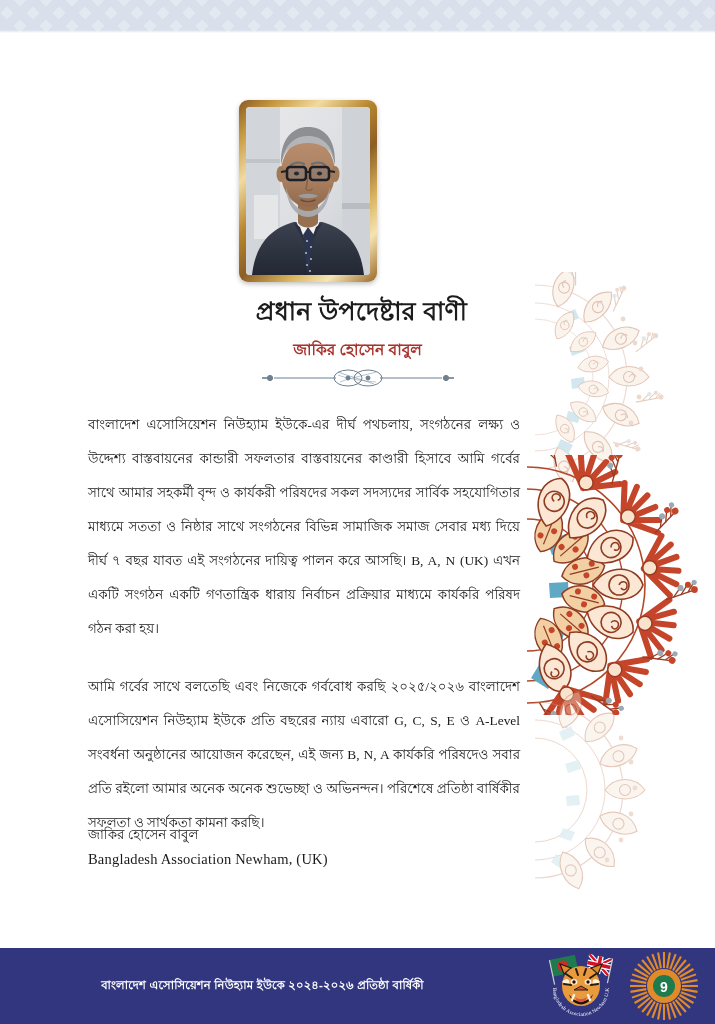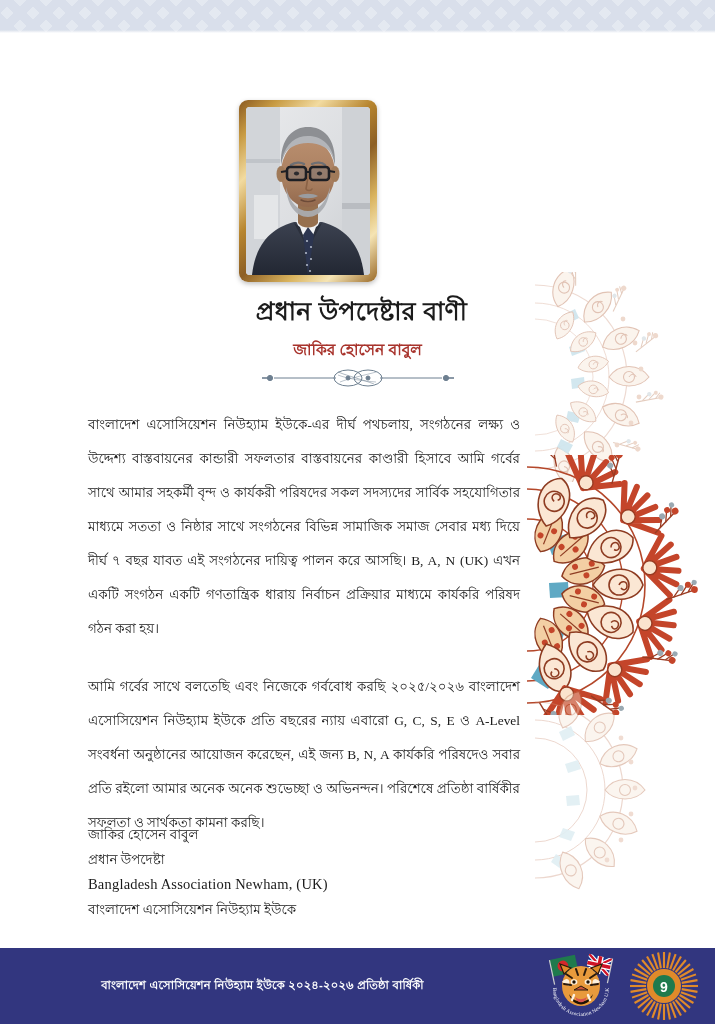--- a/index.html
+++ b/index.html
@@ -599,23 +599,21 @@
     </svg>
   </div>
 
   <div id="letter-body">
     <p class="para">বাংলাদেশ এসোসিয়েশন নিউহ্যাম ইউকে-এর দীর্ঘ পথচলায়, সংগঠনের লক্ষ্য ও উদ্দেশ্য বাস্তবায়নের কান্ডারী সফলতার বাস্তবায়নের কাণ্ডারী হিসাবে আমি গর্বের সাথে আমার সহকর্মী বৃন্দ ও কার্যকরী পরিষদের সকল সদস্যদের সার্বিক সহযোগিতার মাধ্যমে সততা ও নিষ্ঠার সাথে সংগঠনের বিভিন্ন সামাজিক সমাজ সেবার মধ্য দিয়ে দীর্ঘ ৭ বছর যাবত এই সংগঠনের দায়িত্ব পালন করে আসছি। B, A, N (UK) এখন একটি সংগঠন একটি গণতান্ত্রিক ধারায় নির্বাচন প্রক্রিয়ার মাধ্যমে কার্যকরি পরিষদ গঠন করা হয়।</p>
     <p class="para">আমি গর্বের সাথে বলতেছি এবং নিজেকে গর্ববোধ করছি ২০২৫/২০২৬ বাংলাদেশ এসোসিয়েশন নিউহ্যাম ইউকে প্রতি বছরের ন্যায় এবারো G, C, S, E ও A-Level সংবর্ধনা অনুষ্ঠানের আয়োজন করেছেন, এই জন্য B, N, A কার্যকরি পরিষদেও সবার প্রতি রইলো আমার অনেক অনেক শুভেচ্ছা ও অভিনন্দন। পরিশেষে প্রতিষ্ঠা বার্ষিকীর সফলতা ও সার্থকতা কামনা করছি।</p>
   </div>
 
   <div id="signature-block">
     <div class="sig-line">জাকির হোসেন বাবুল</div>
-    <div class="sig-line">প্রধান উপদেষ্টা</div>
     <div class="sig-line latin">Bangladesh Association Newham, (UK)</div>
-    <div class="sig-line">বাংলাদেশ এসোসিয়েশন নিউহ্যাম ইউকে</div>
   </div>
 
   <div id="footer-bar">
     <div id="footer-caption">বাংলাদেশ এসোসিয়েশন নিউহ্যাম ইউকে    ২০২৪-২০২৬ প্রতিষ্ঠা বার্ষিকী</div>
 
     <div id="footer-logos">
 
       <svg class="footer-logo" width="76" height="76" viewBox="0 0 76 76" xmlns="http://www.w3.org/2000/svg">
         <defs>
           <path id="logoArc" d="M10,40 A28,28 0 0 0 66,40" fill="none"></path>

